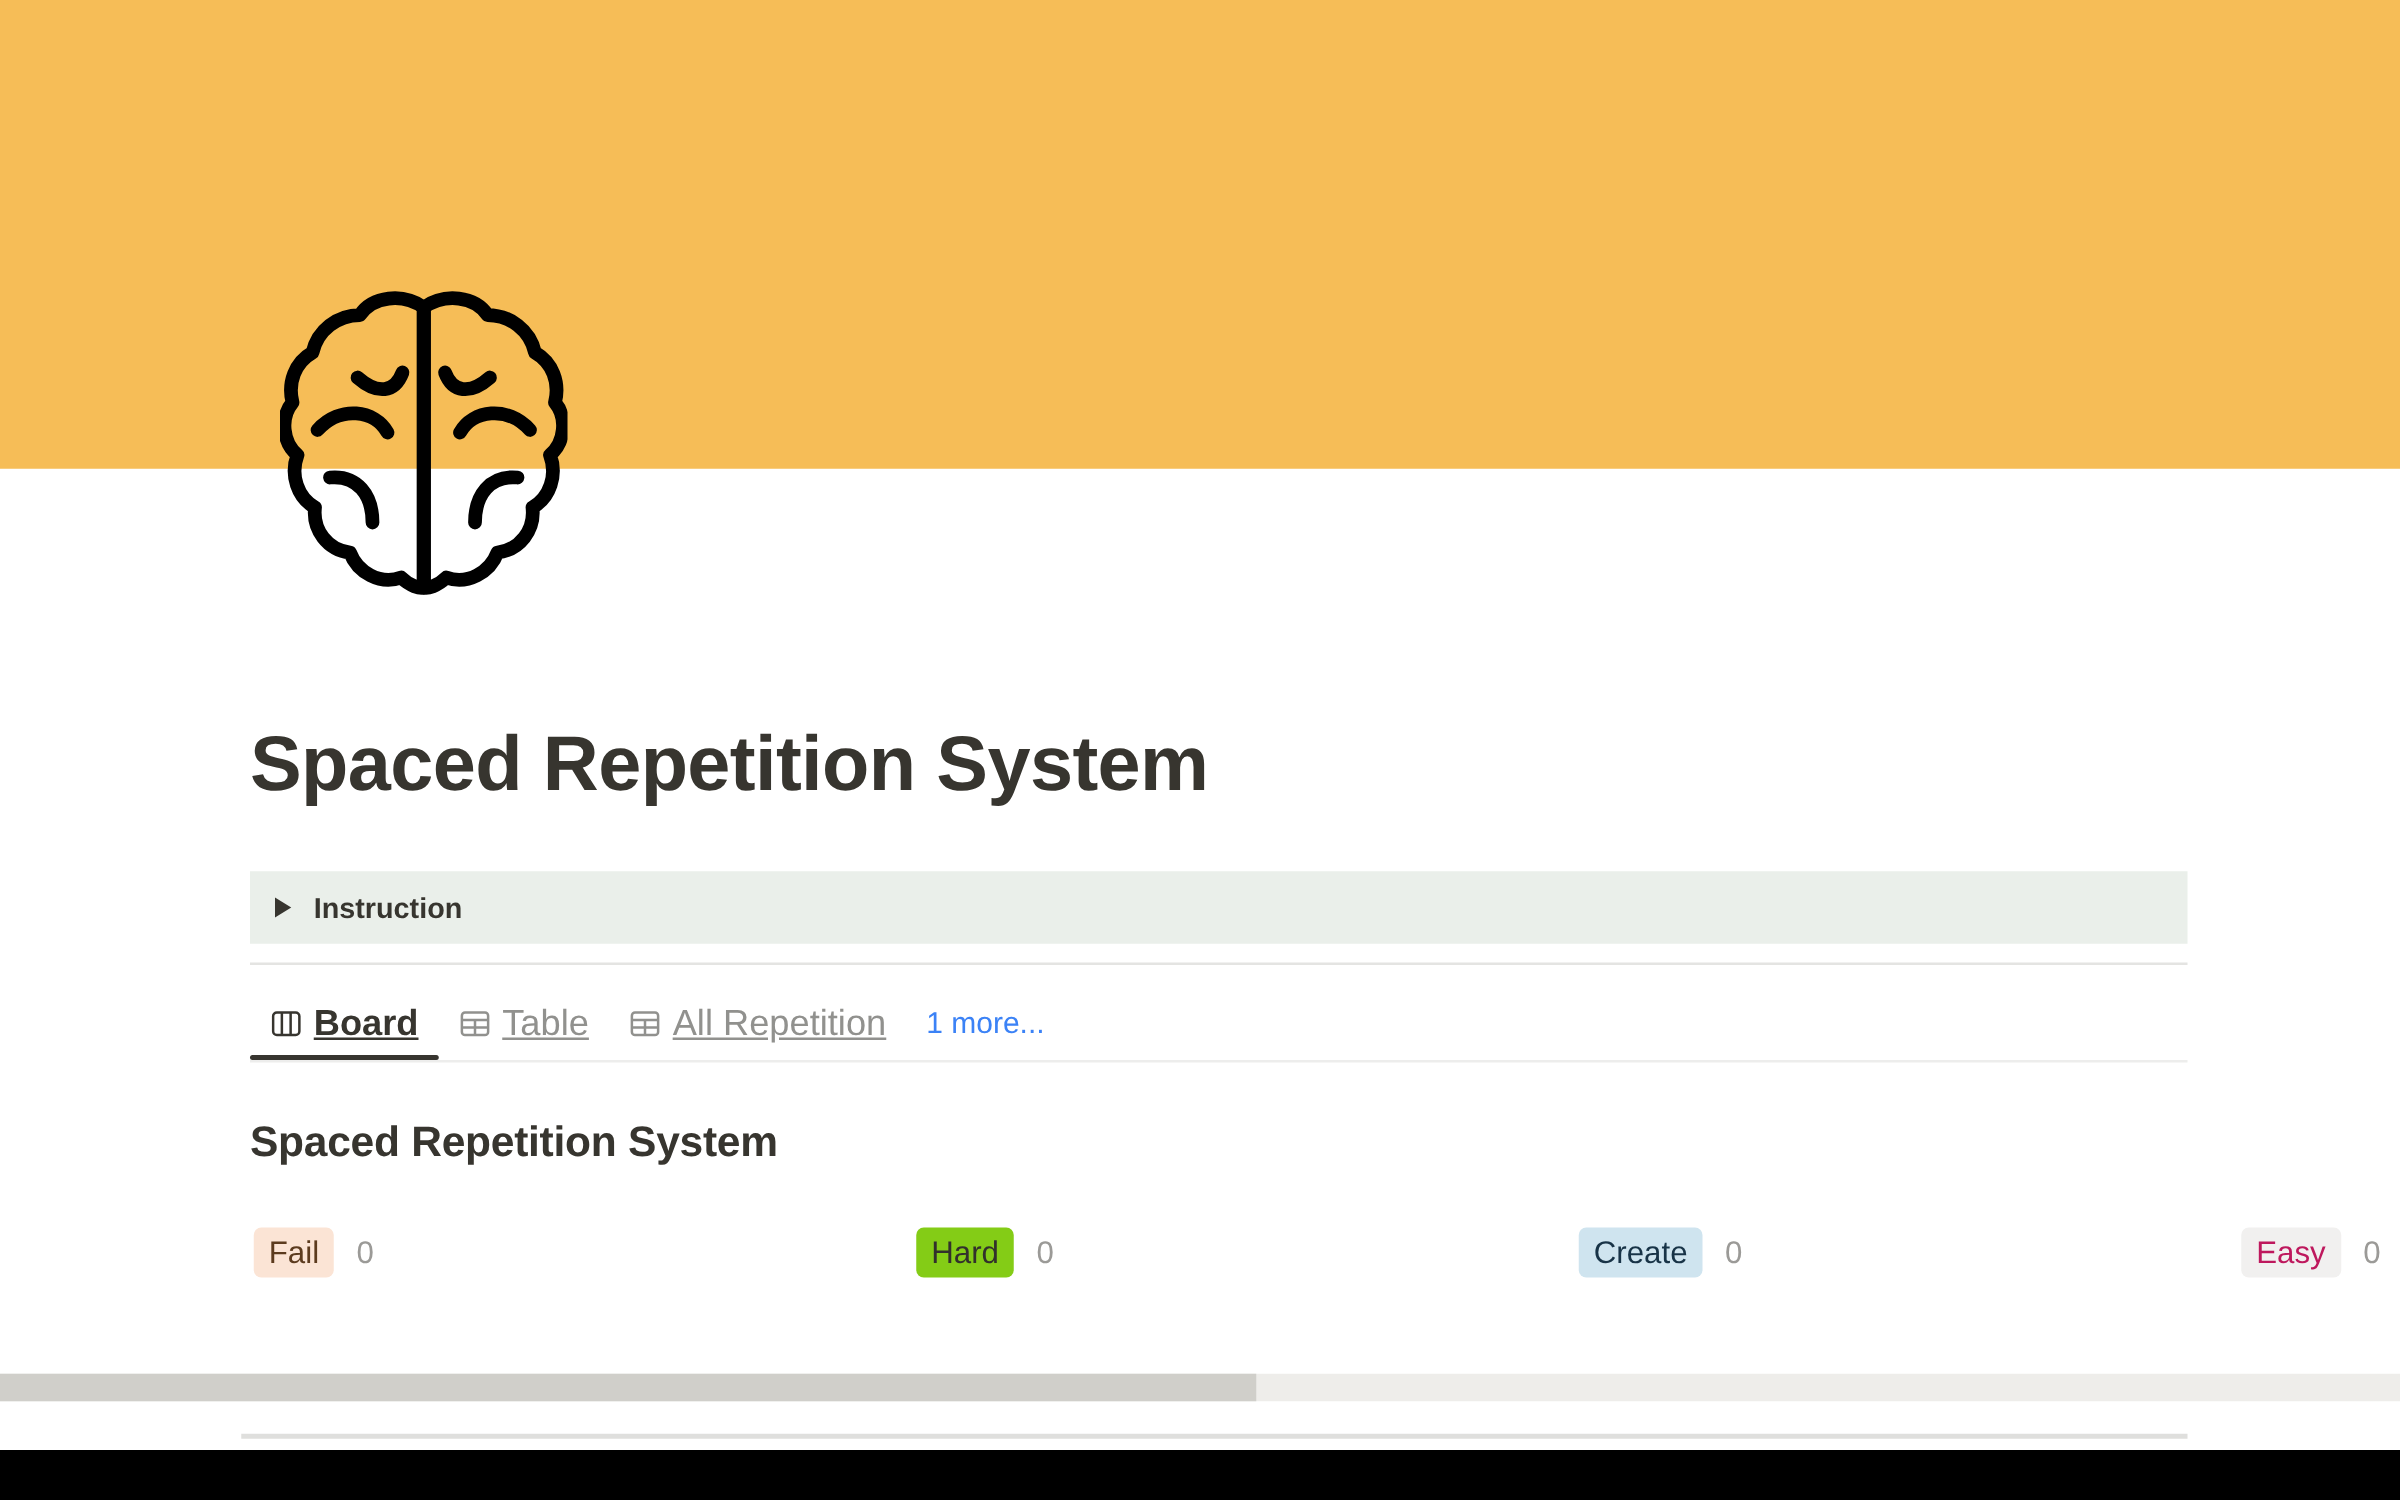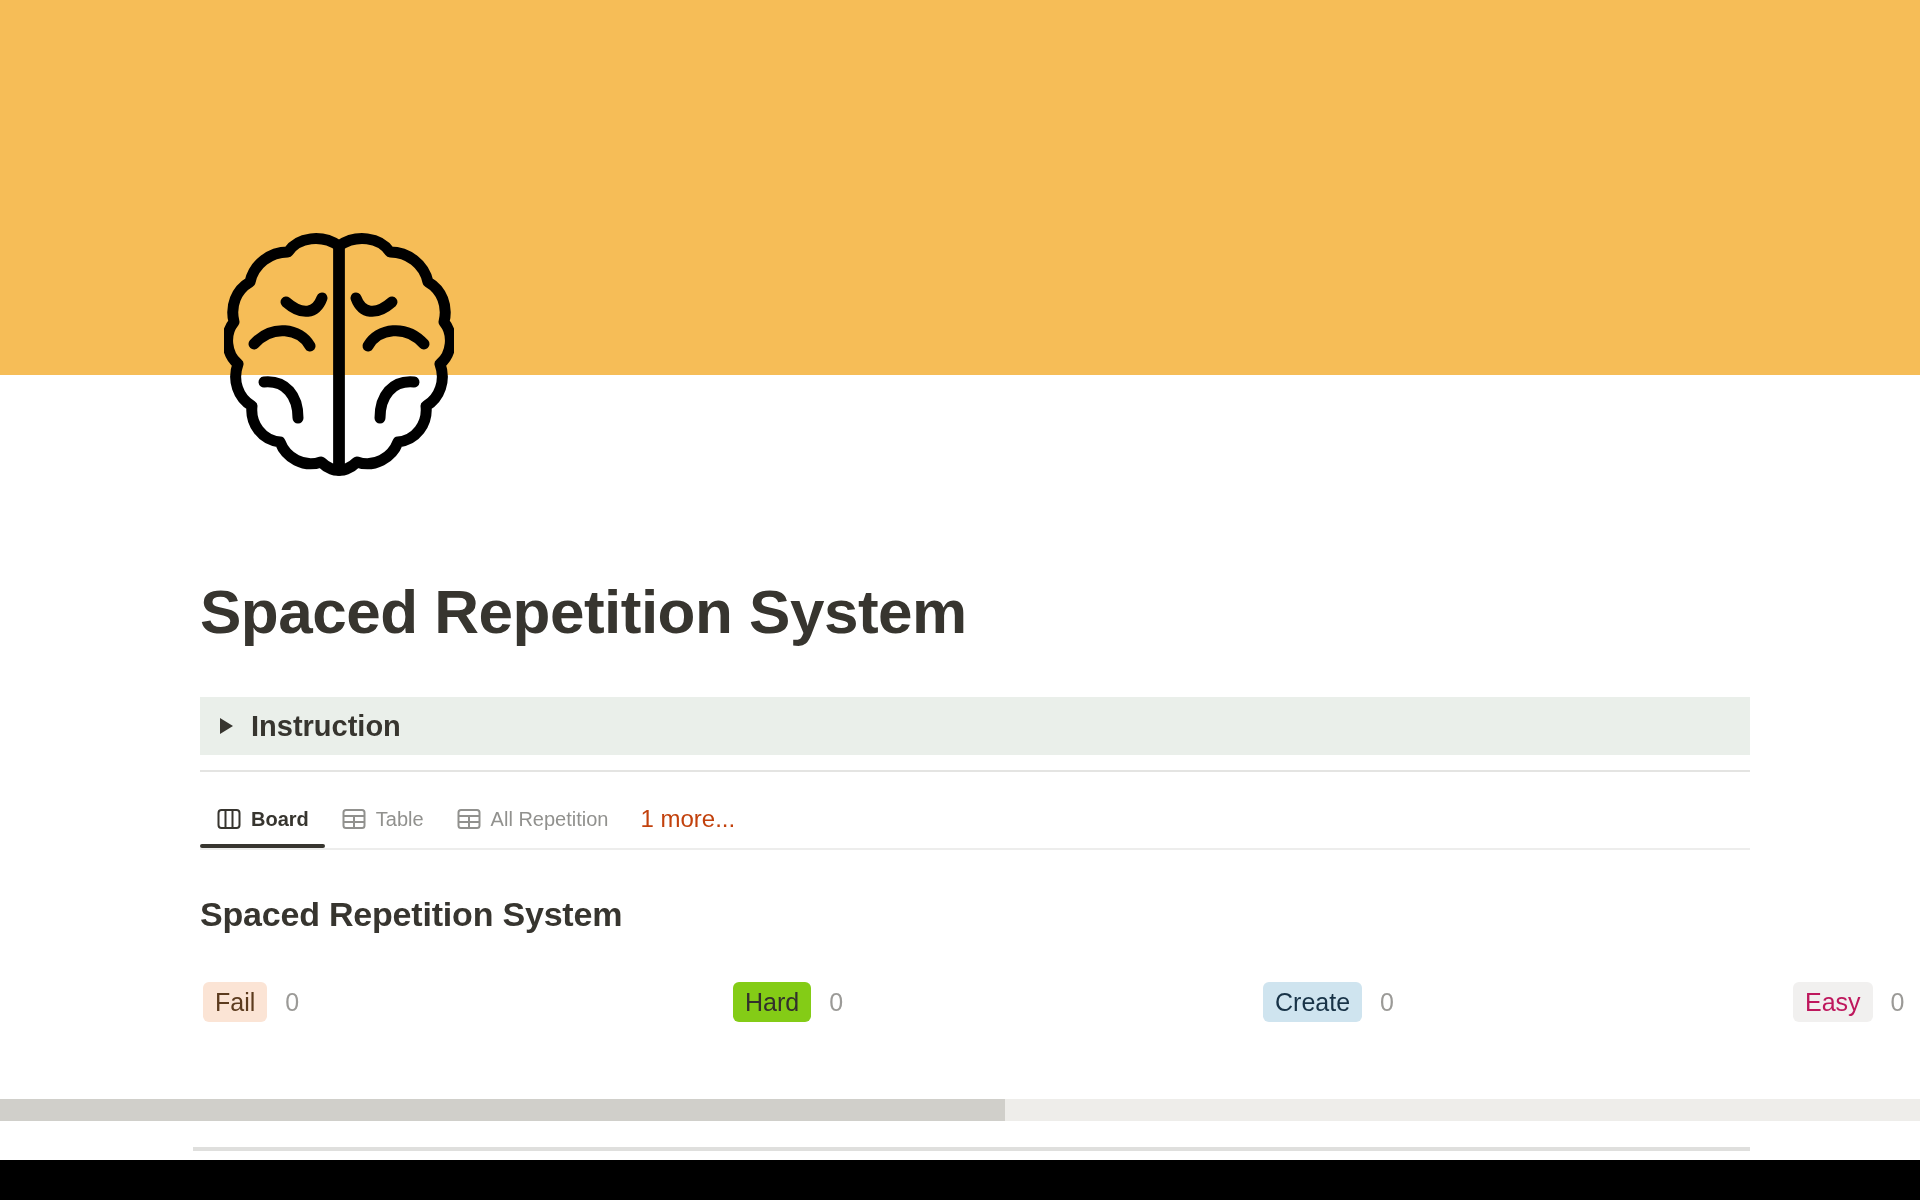--- a/index.html
+++ b/index.html
@@ -76,21 +76,21 @@
     width: 26px;
     height: 26px;
     display: flex;
     align-items: center;
     justify-content: center;
     flex: none;
     cursor: pointer;
   }
   .toggle-arrow svg { display: block; }
   .toggle-label {
-    font-size: 29px;
+    font-size: 23px;
     font-weight: bold;
     color: #37352f;
     margin-left: 12px;
     white-space: nowrap;
   }
 
   
   .divider-top {
     position: absolute;
     top: 770px;
@@ -124,23 +124,24 @@
     display: flex;
     align-items: center;
     justify-content: center;
     width: 26px;
     height: 26px;
     margin-right: 9px;
     flex: none;
   }
   .tab .tab-icon svg { display: block; }
   .tab .tab-label {
-    font-size: 20px;
+    font-size: 29px;
     color: #91918e;
     font-weight: normal;
+    text-decoration: underline;
   }
   .tab.active .tab-label {
     color: #37352f;
     font-weight: bold;
   }
   .tab.active::after {
     content: "";
     position: absolute;
     left: 0; right: 0;
     bottom: 0;
@@ -148,21 +149,21 @@
     background: #37352f;
     border-radius: 2px;
   }
   .tab-more {
     display: flex;
     align-items: center;
     height: 58px;
     padding: 0 16px;
     cursor: pointer;
     font-size: 24px;
-    color: #c2410c;
+    color: #3b82f6;
     white-space: nowrap;
   }
 
   
   .divider-tabs {
     position: absolute;
     top: 848px;
     left: 0;
     width: 1550px;
     height: 2px;

